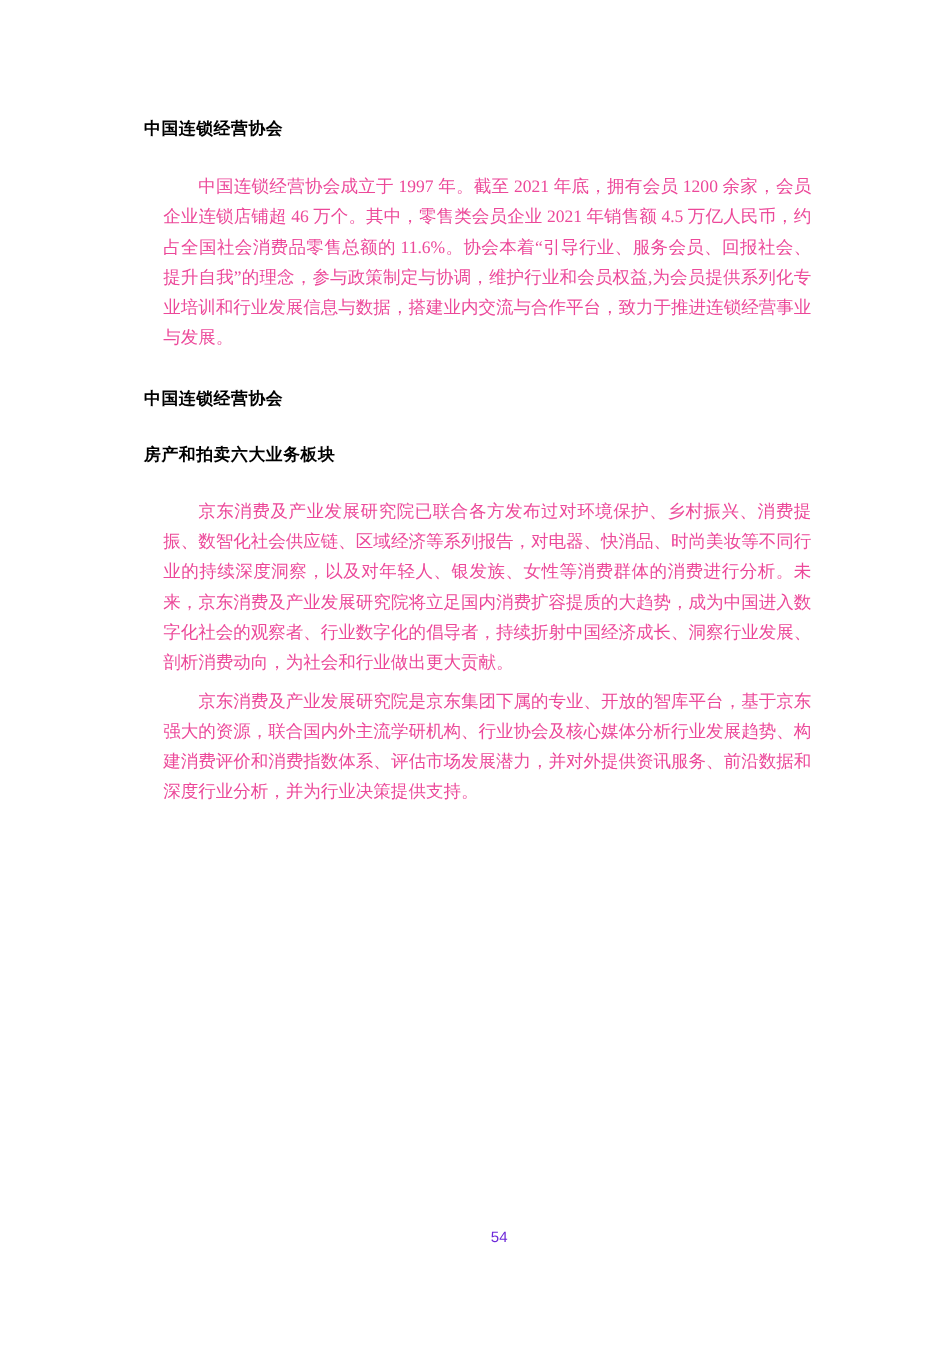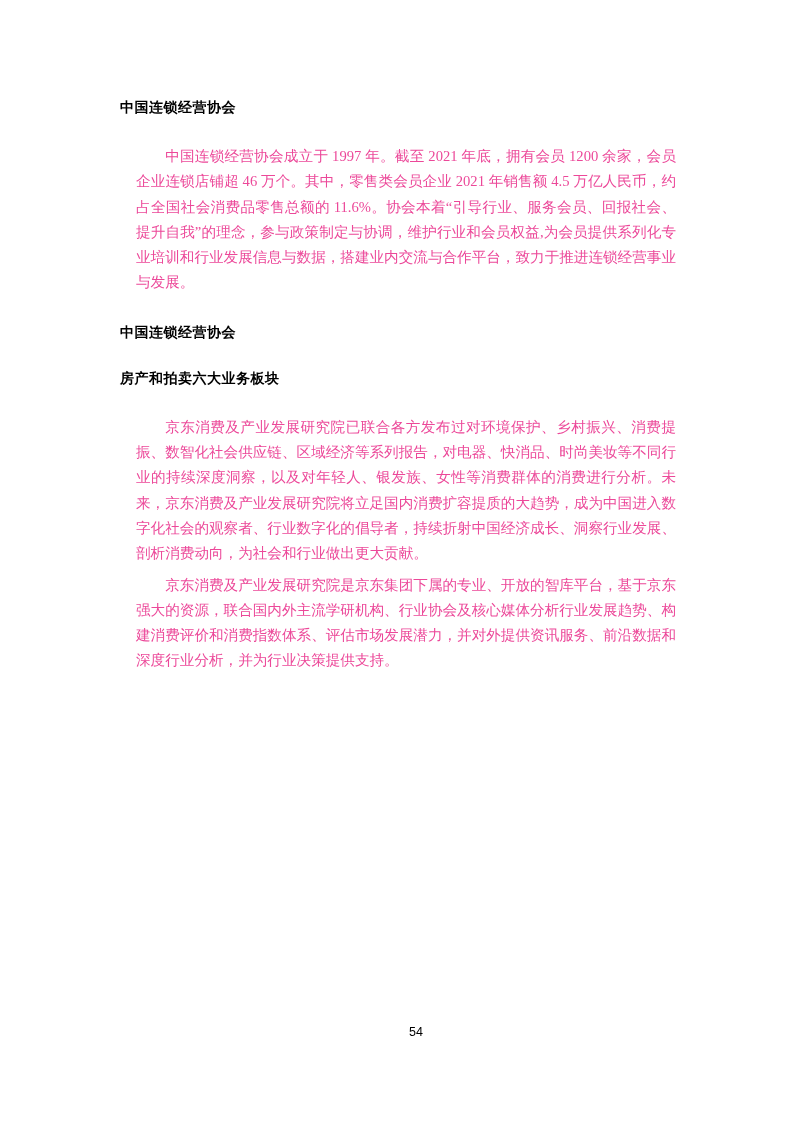--- a/index.html
+++ b/index.html
@@ -48,21 +48,21 @@
   .page-footer {
     position: absolute;
     left: 0;
     top: 1022px;
     width: 100%;
     text-align: center;
   }
   .page-number {
     font-family: "Liberation Sans", "DejaVu Sans", sans-serif;
     font-size: 12.5px;
-    color: #000000;
+    color: #6d28d9;
     padding-left: 39px;
   }
 </style>
 </head>
 <body>
 
 <div class="page">
   <div class="content">
 
     <section class="doc-section">

